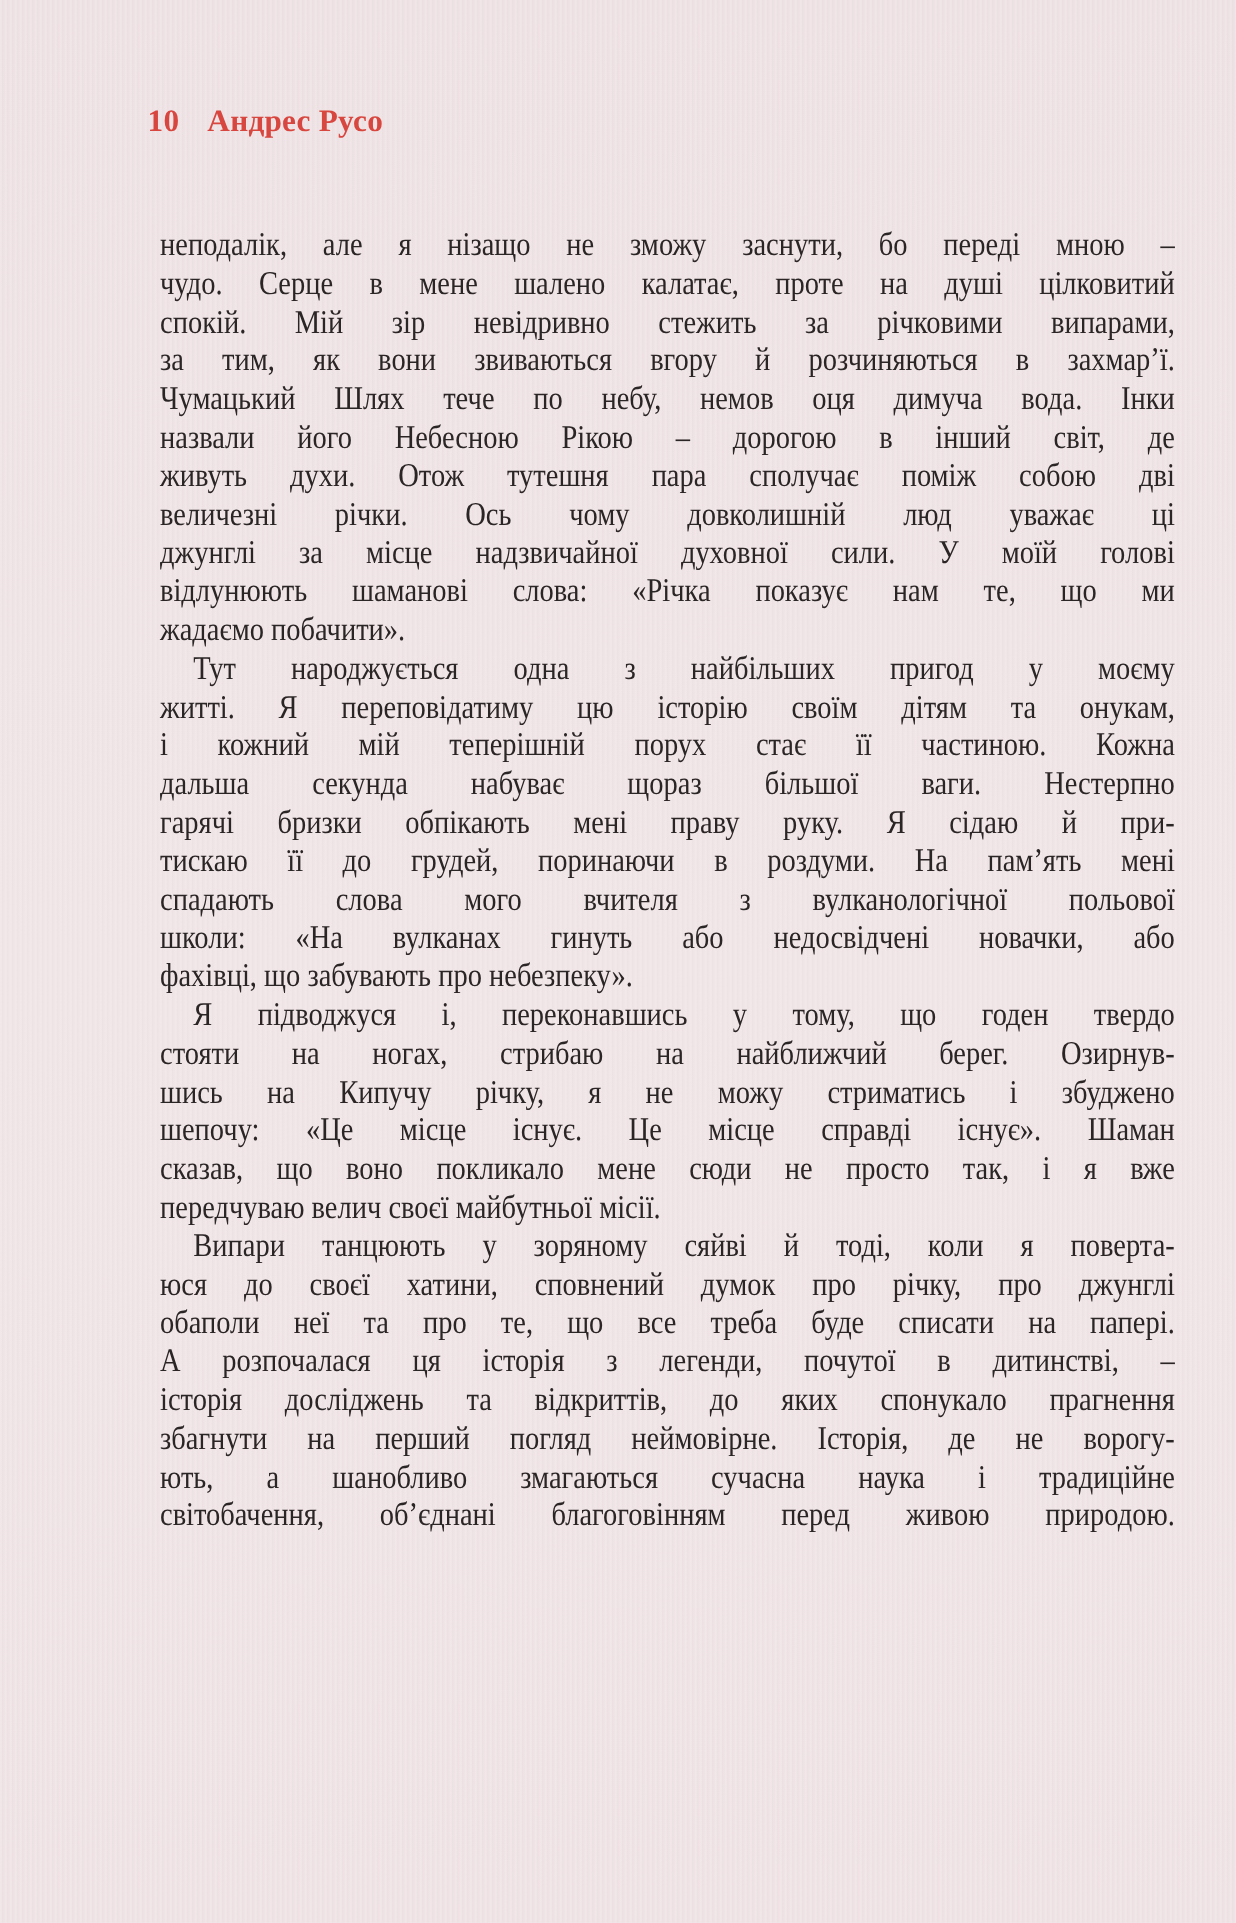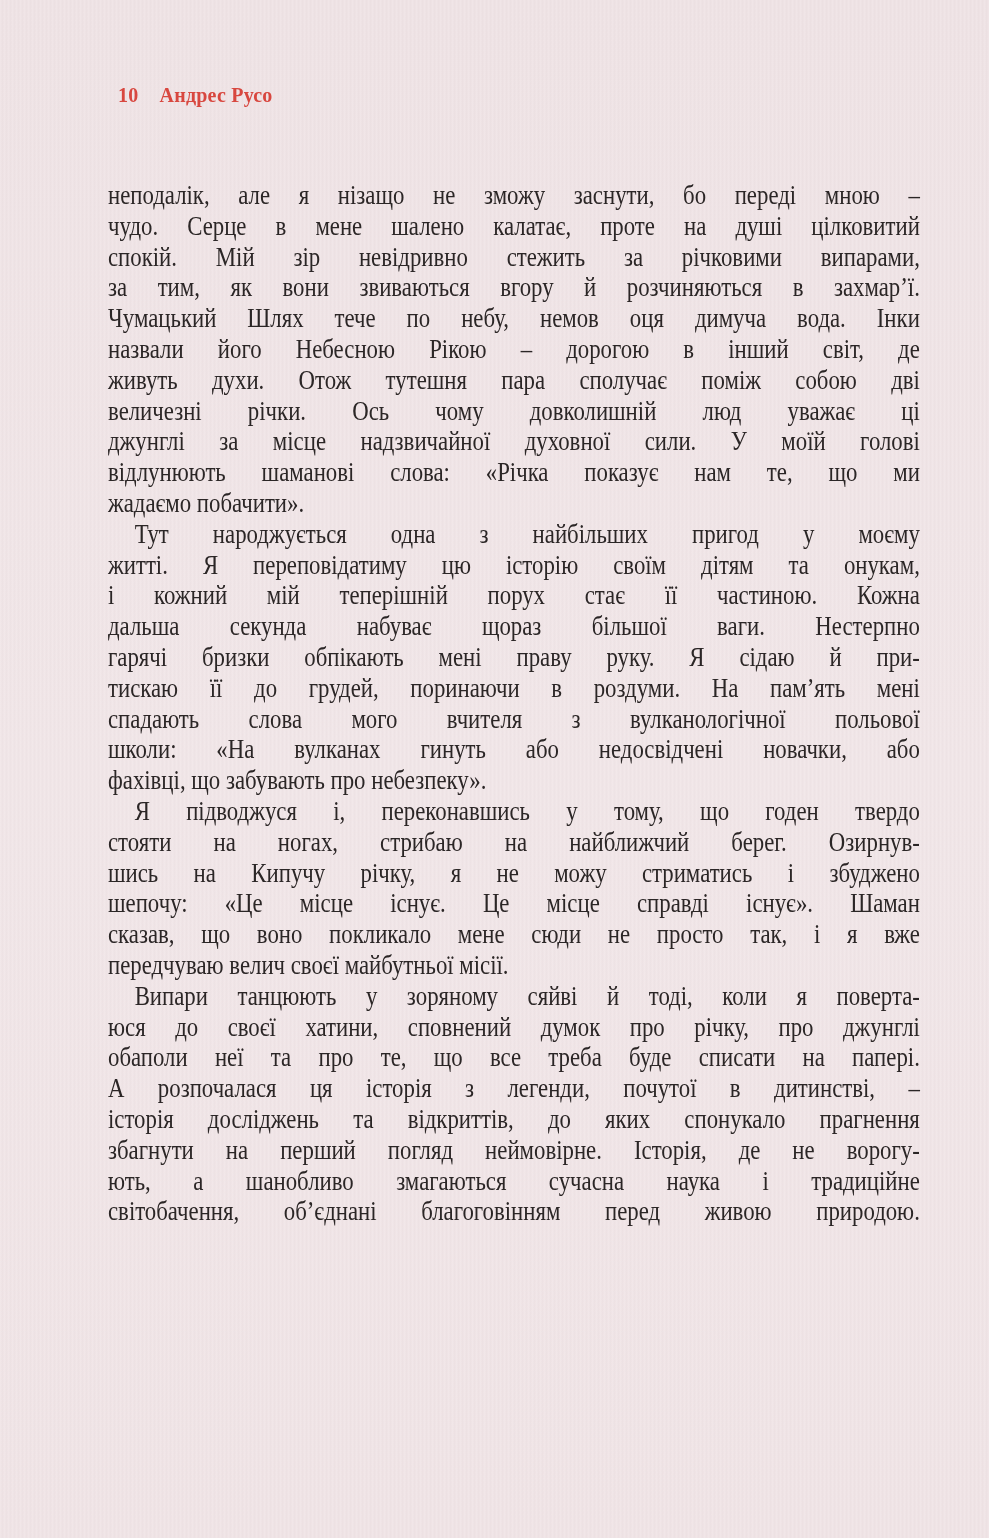--- a/index.html
+++ b/index.html
@@ -15,32 +15,32 @@
         linear-gradient(180deg, #efe3e5 0%, #f1e6e8 50%, #f0e4e6 100%);
       position: relative;
       overflow: hidden;
       font-family: "Liberation Serif", "DejaVu Serif", serif;
       color: #2b2626;
     }
     .running-head {
       position: absolute;
       left: 118px;
       top: 84px;
-      font-size: 20px;
+      font-size: 25px;
       font-weight: bold;
       color: #d8473f;
       letter-spacing: 0.2px;
       white-space: nowrap;
     }
     .running-head .page-num {
       margin-right: 16px;
     }
     .body-text {
       position: absolute;
-      left: 108px;
+      left: 128px;
       top: 180px;
       width: 812px;
     }
     .line {
       display: block;
       height: 30.8px;
       line-height: 30.8px;
       font-size: 26.5px;
       white-space: nowrap;
       text-align: justify;

